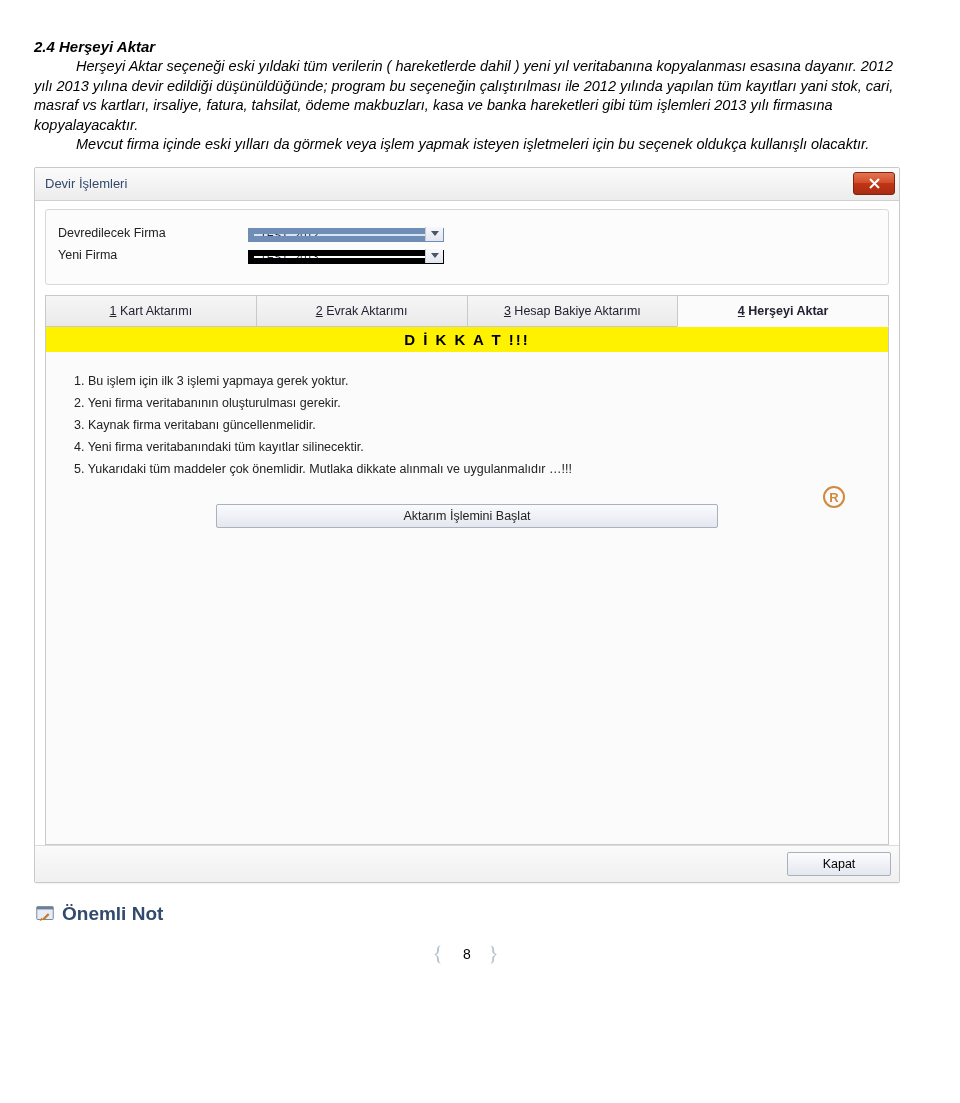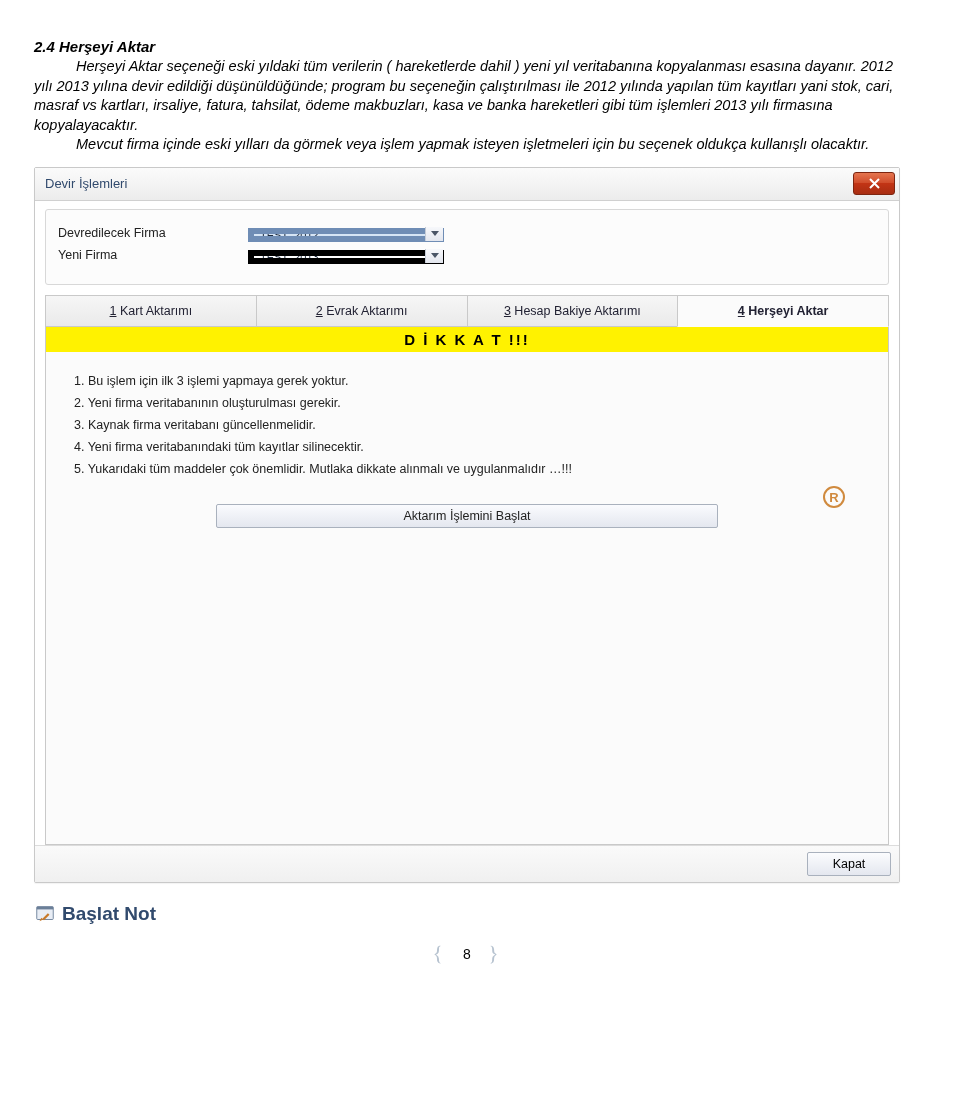--- a/index.html
+++ b/index.html
@@ -146,21 +146,21 @@
   }
 
   .kapat-wrap {
     border-top: 1px solid #dcdcdc;
     padding: 6px 8px;
     text-align: right;
     background: linear-gradient(#fafafa,#f0f0f0);
   }
   .kapat-btn {
     height: 24px;
-    width: 84px;
+    width: 104px;
     border: 1px solid #a9b1bd;
     background: linear-gradient(#fbfcfe,#e4e7ef);
     font-size: 12.5px;
     cursor: pointer;
     border-radius: 2px;
   }
 
   .onemli {
     margin-top: 20px;
     display: flex;
@@ -278,21 +278,21 @@
 
   </div>
 
   <div class="onemli">
     <svg viewBox="0 0 24 24">
       <rect x="3" y="4" width="18" height="14" rx="1" fill="#e8edf5" stroke="#6b7f98" stroke-width="1"></rect>
       <rect x="3" y="4" width="18" height="3" fill="#6b7f98"></rect>
       <path d="M6 20 L10 18 L8 16 Z" fill="#c87a2a"></path>
       <line x1="10" y1="18" x2="16" y2="12" stroke="#c87a2a" stroke-width="2.5"></line>
     </svg>
-    <span>Başlat Not</span>
+    <span>Önemli Not</span>
   </div>
 
   <div class="page-num">
     <span class="brace-l">﹛</span>
     <span class="n">8</span>
     <span class="brace-r">﹜</span>
   </div>
 
 </div>
 

